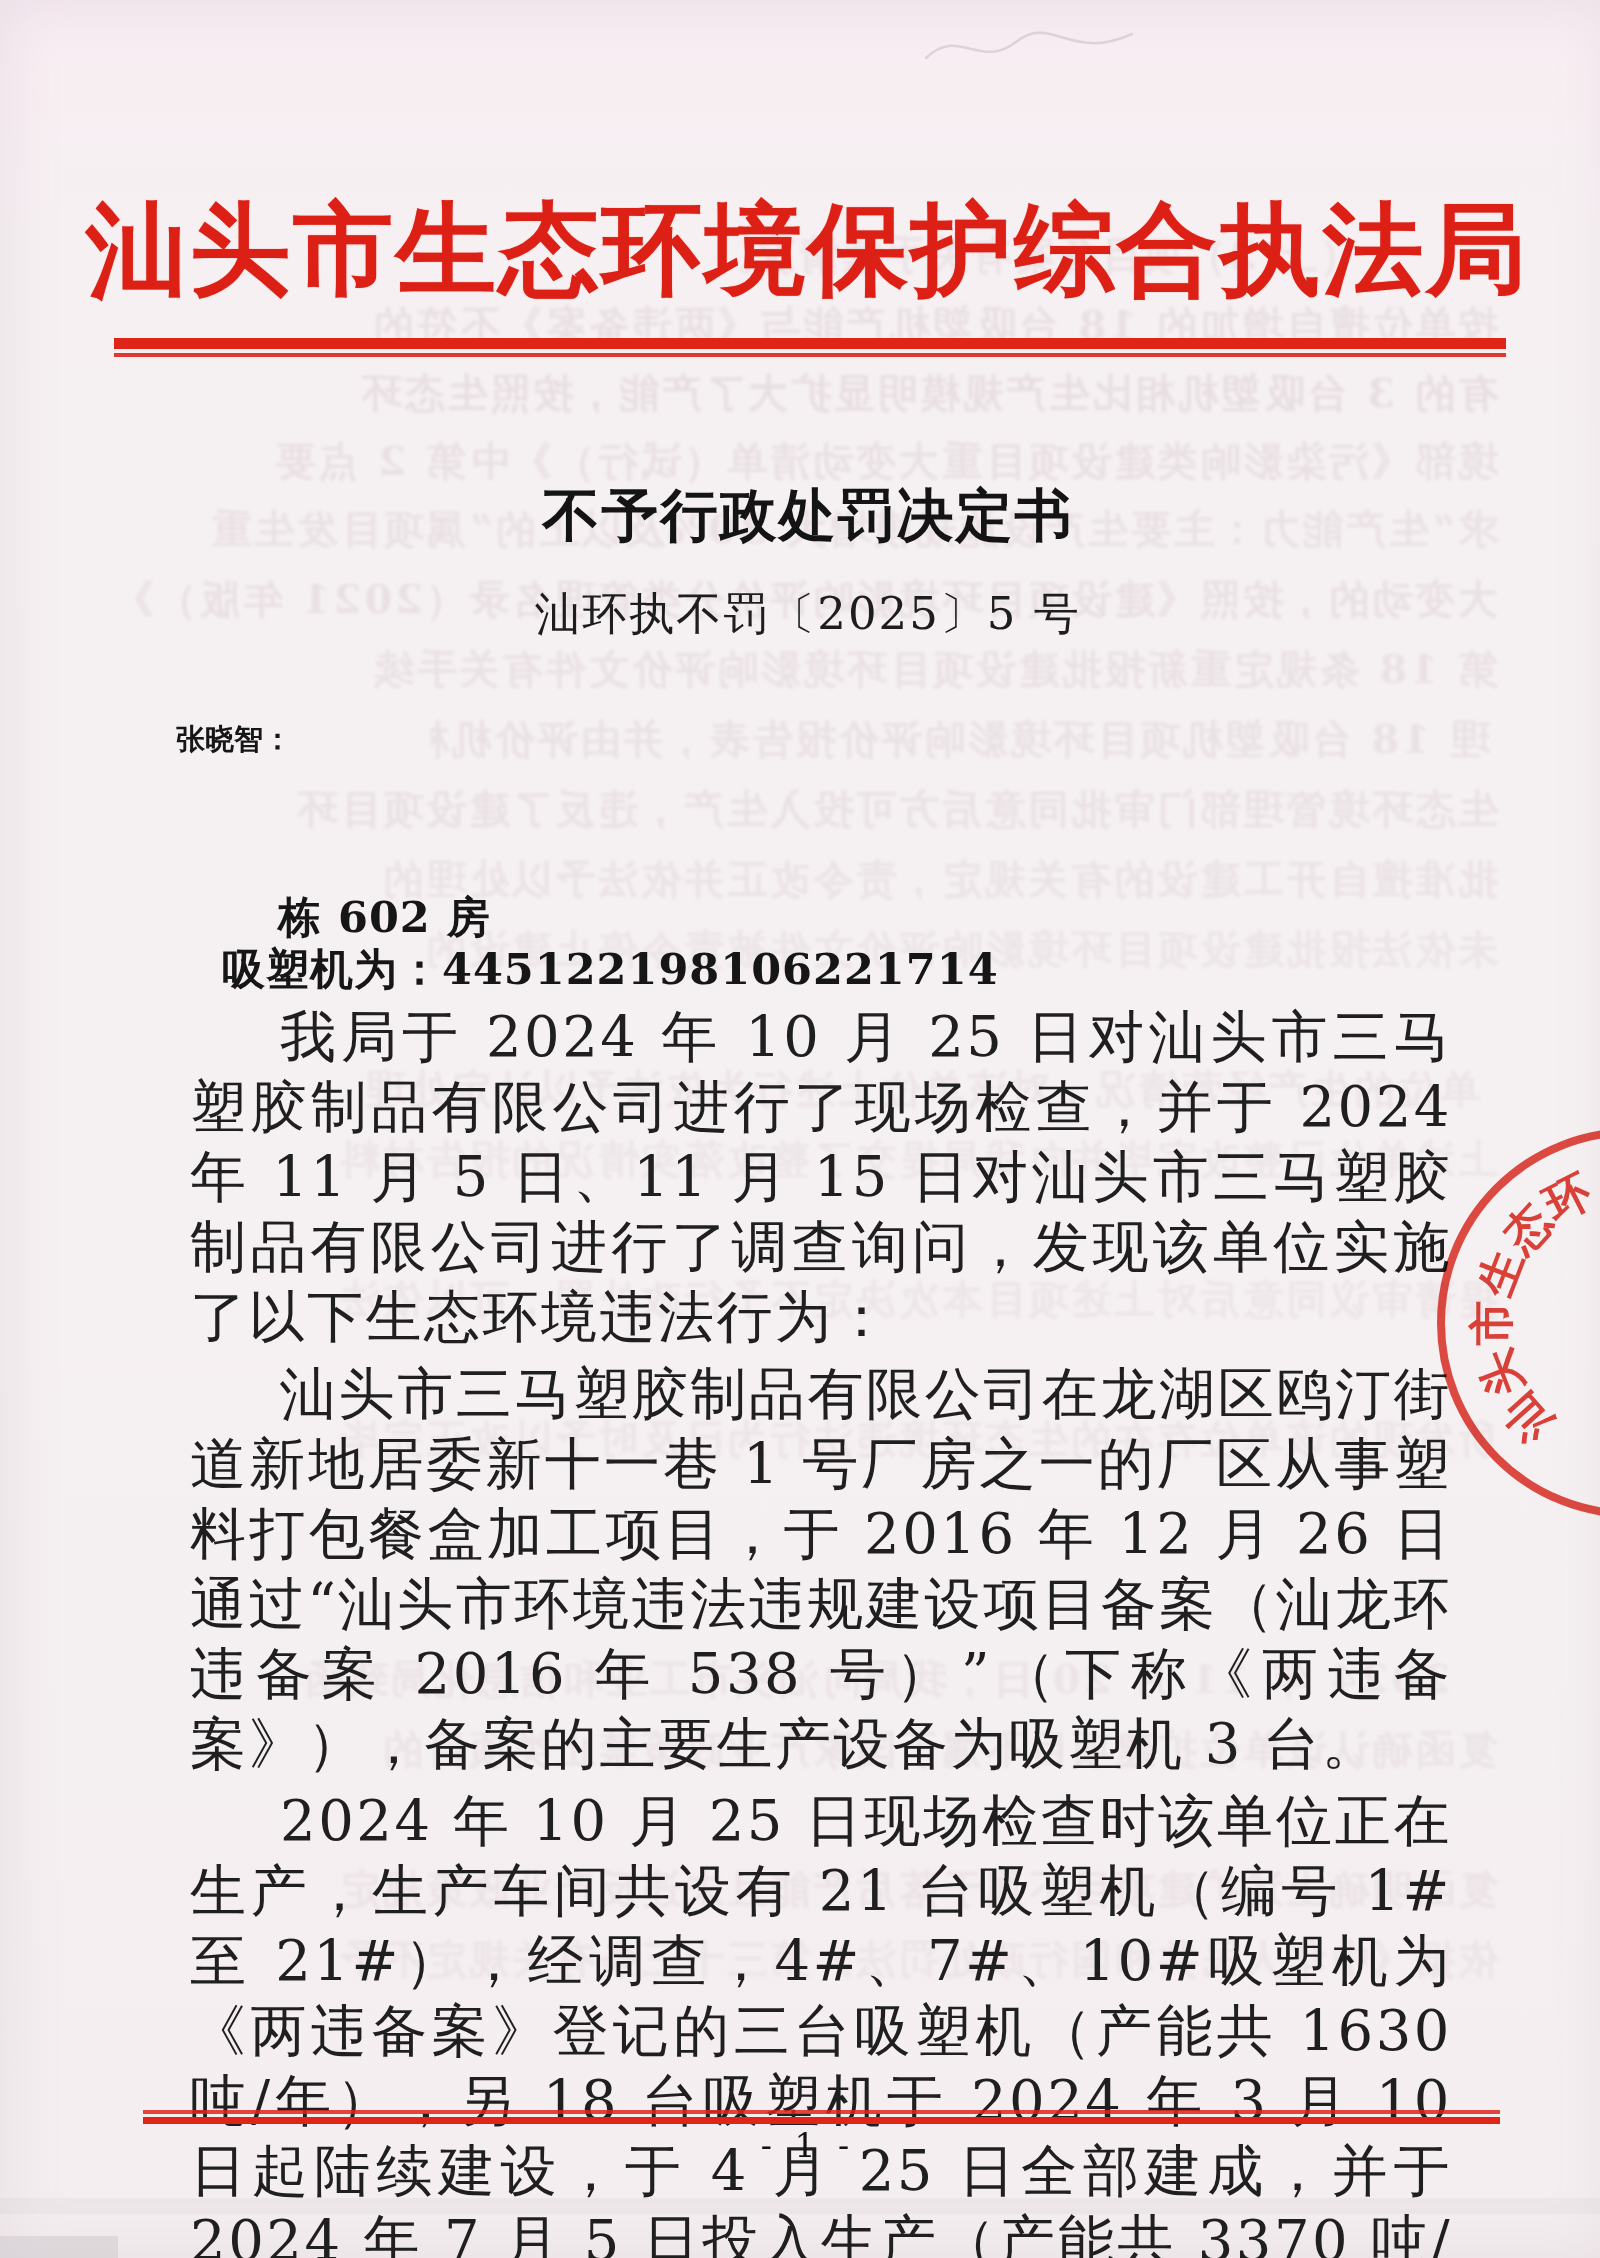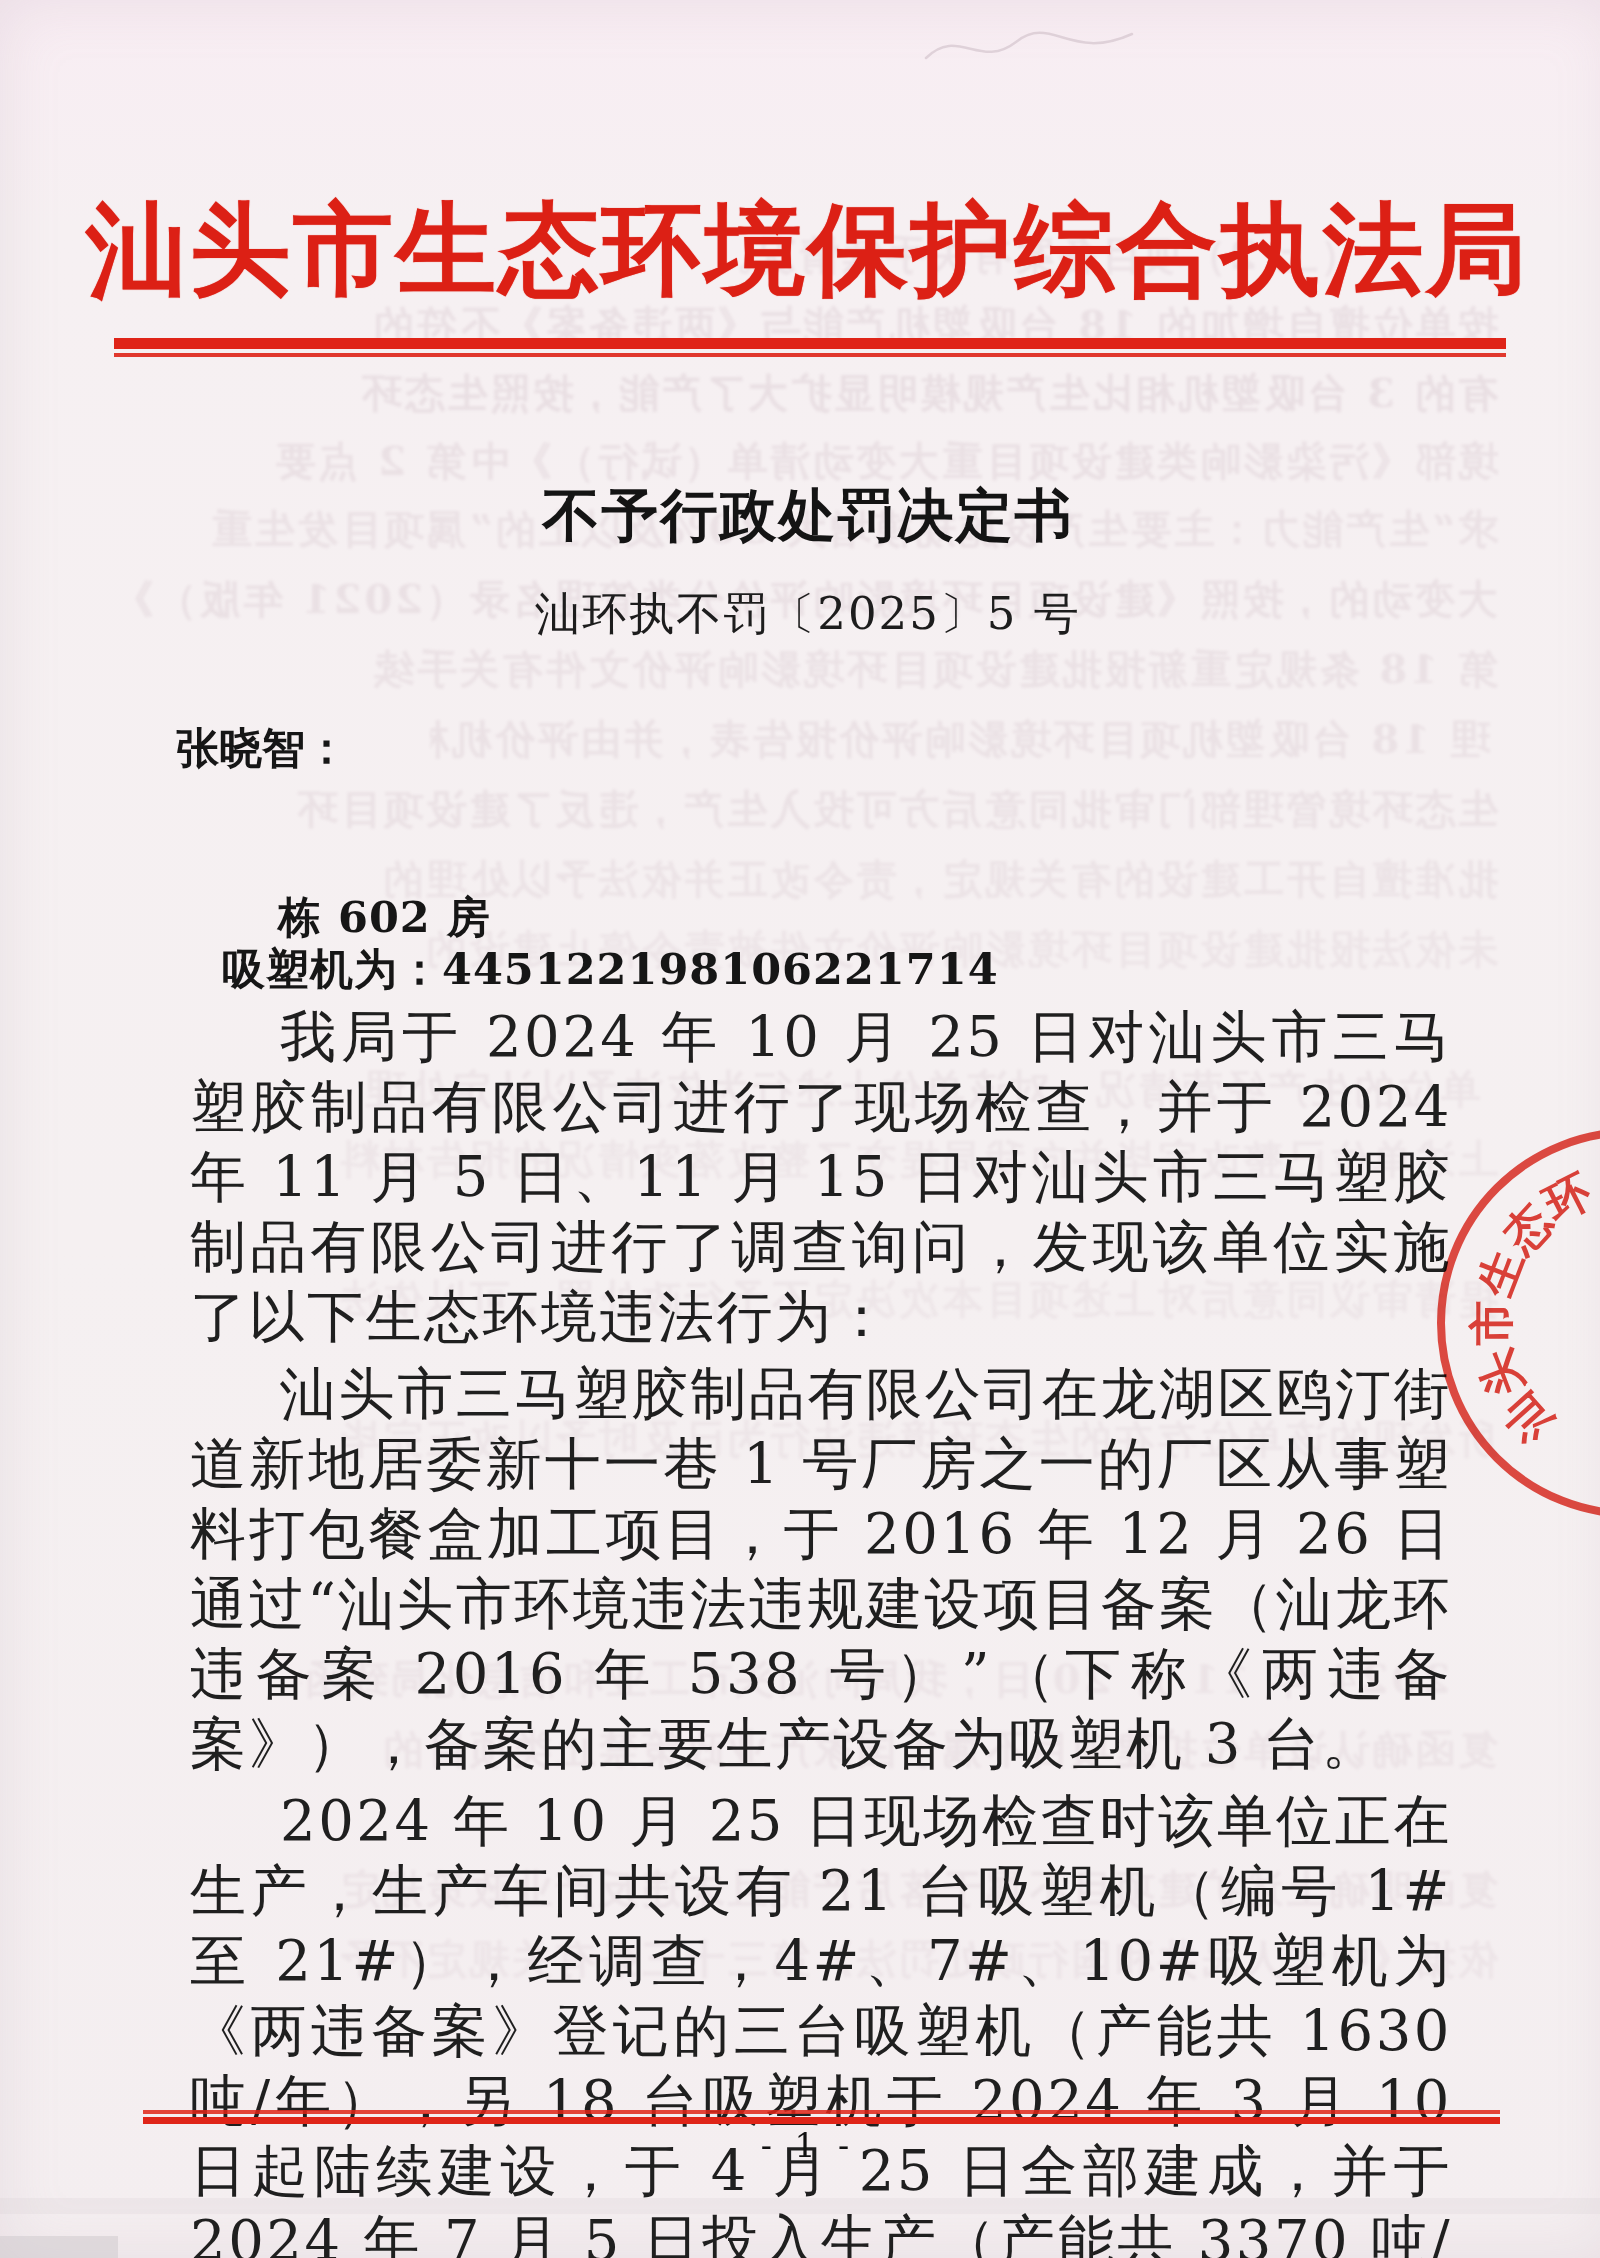--- a/index.html
+++ b/index.html
@@ -46,21 +46,21 @@
     text-align:center;
     font-size:57px;font-weight:700;letter-spacing:2px;
     color:#141414;white-space:nowrap;
   }
   .doc-number{
     position:absolute;top:584px;left:0;right:0;z-index:3;
     text-align:center;
     font-size:45px;color:#1d1d1d;letter-spacing:2px;white-space:nowrap;
   }
   
-  .recipient{position:absolute;top:720px;left:176px;z-index:3;font-size:43px;font-weight:700;color:#161616;}
+  .recipient{position:absolute;top:720px;left:176px;z-index:3;font-size:29px;font-weight:700;color:#161616;}
   .addr1{position:absolute;top:797px;left:222px;z-index:3;font-size:43px;font-weight:700;color:#161616;letter-spacing:1px;}
   .addr2{position:absolute;top:869px;left:278px;z-index:3;font-size:43px;font-weight:700;color:#161616;letter-spacing:1px;margin-top:20px;}
   .idline{position:absolute;top:941px;left:222px;z-index:3;font-size:43px;font-weight:700;color:#161616;letter-spacing:1px;}
   
   .body-text{
     position:absolute;top:1002px;left:190px;width:1262px;z-index:3;
     font-size:56px;line-height:70px;letter-spacing:2.5px;
     color:#1f1f1f;
     text-align:justify;
     text-justify:inter-ideograph;

